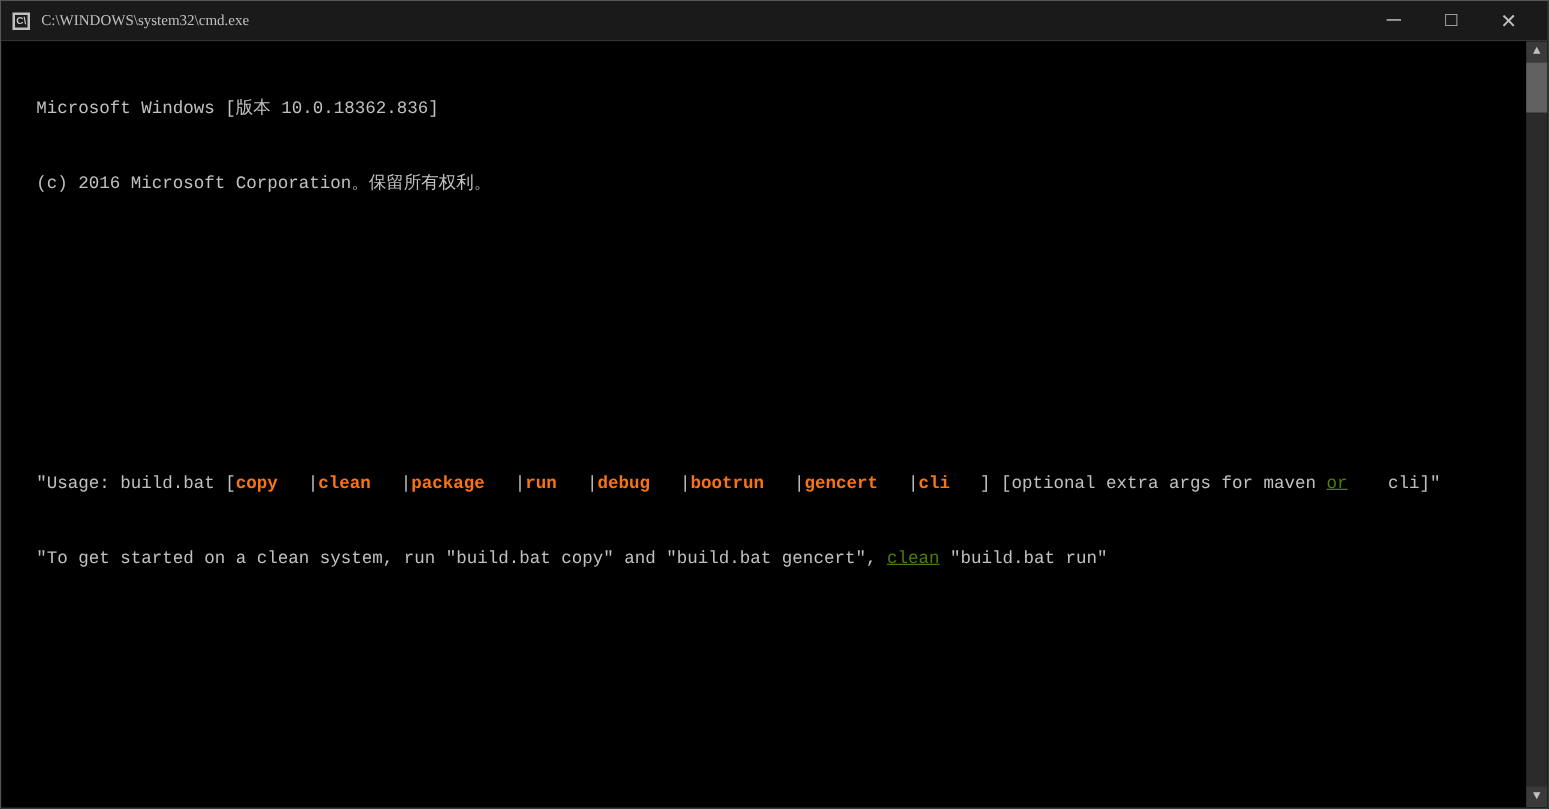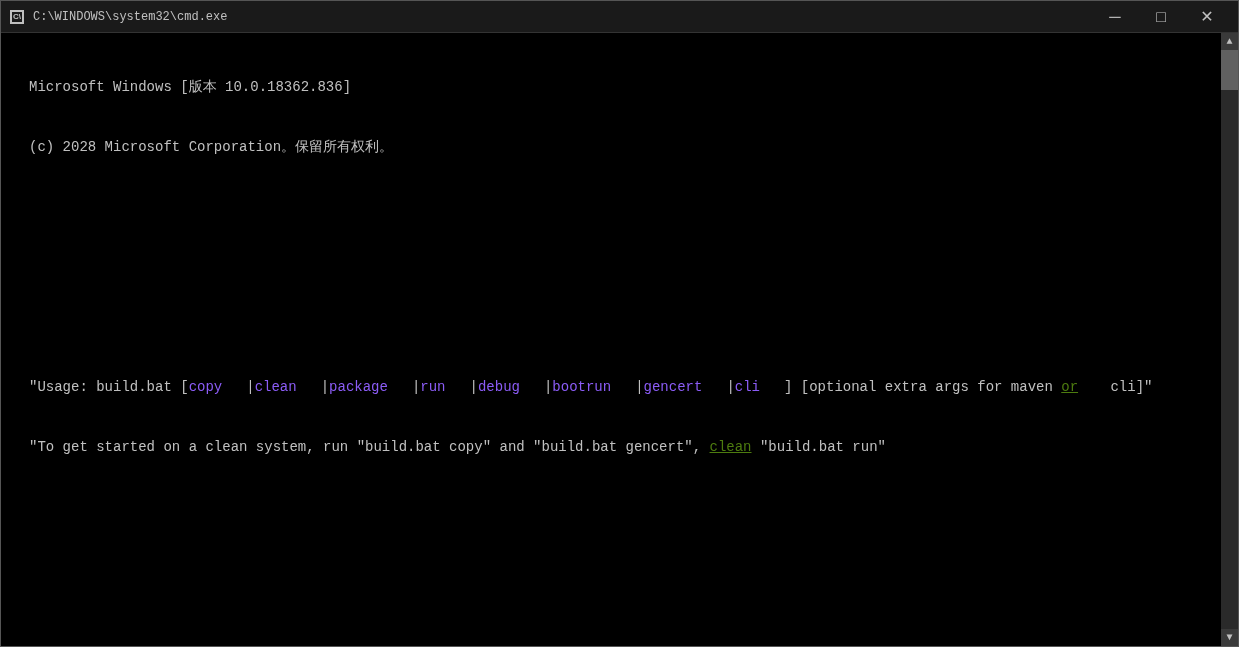--- a/index.html
+++ b/index.html
@@ -47,21 +47,21 @@
     .cmd-icon-inner {
       font-size: 8px;
       color: #c0c0c0;
       font-weight: bold;
       font-family: Arial, sans-serif;
     }
     .titlebar-title {
       flex: 1;
       color: #c0c0c0;
       font-size: 12px;
-      font-family: Liberation Mono, monospace;
+      font-family: Liberation Serif, serif;
     }
     .titlebar-controls {
       display: flex;
       align-items: center;
       gap: 0;
     }
     .titlebar-btn {
       width: 46px;
       height: 32px;
       display: flex;
@@ -116,21 +116,21 @@
       position: relative;
     }
     .scroll-thumb {
       width: 100%;
       height: 40px;
       background: #606060;
       position: absolute;
       top: 0;
     }
     .line { display: block; }
-    .cyan { color: #8b5cf6; }
+    .cyan { color: #f97316; font-weight: bold; }
     .white { color: #c0c0c0; margin-left: 24px; }
     .orange { color: #4d7c0f; text-decoration: underline; }
     @keyframes blink {
       50% { opacity: 0; }
     }
   </style>
 </head>
 <body>
 
 <div class="window">
@@ -145,21 +145,21 @@
     <div class="titlebar-controls">
       <div class="titlebar-btn">─</div>
       <div class="titlebar-btn">□</div>
       <div class="titlebar-btn close">✕</div>
     </div>
   </div>
 
   <div class="terminal-body">
     <div class="terminal-content">
       <span class="line white">Microsoft Windows [版本 10.0.18362.836]</span>
-      <span class="line white">(c) 2028 Microsoft Corporation。保留所有权利。</span>
+      <span class="line white">(c) 2016 Microsoft Corporation。保留所有权利。</span>
       <span class="line"> </span>
       <span class="line"> </span>
       <span class="line"> </span>
       <span class="line"><span class="white">"Usage: build.bat [</span><span class="cyan">copy</span><span class="white">|</span><span class="cyan">clean</span><span class="white">|</span><span class="cyan">package</span><span class="white">|</span><span class="cyan">run</span><span class="white">|</span><span class="cyan">debug</span><span class="white">|</span><span class="cyan">bootrun</span><span class="white">|</span><span class="cyan">gencert</span><span class="white">|</span><span class="cyan">cli</span><span class="white">] [optional extra args for maven </span><span class="orange">or</span><span class="white"> cli]"</span></span>
       <span class="line white">"To get started on a clean system, run "build.bat copy" and "build.bat gencert", <span class="orange">clean</span> "build.bat run"</span>
       
       
       
     </div>
     <div class="scrollbar">

